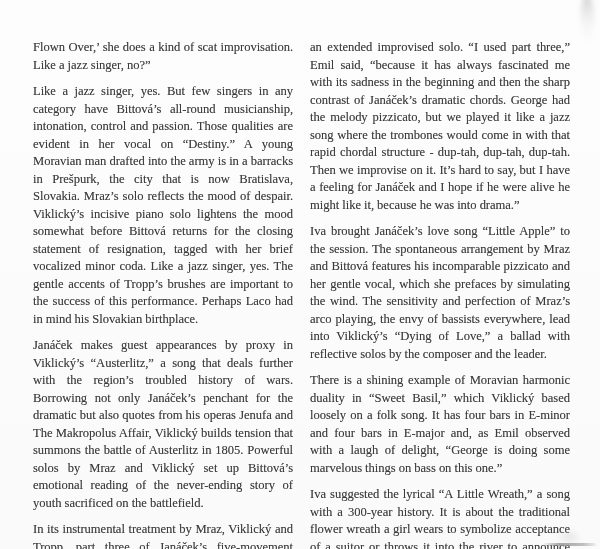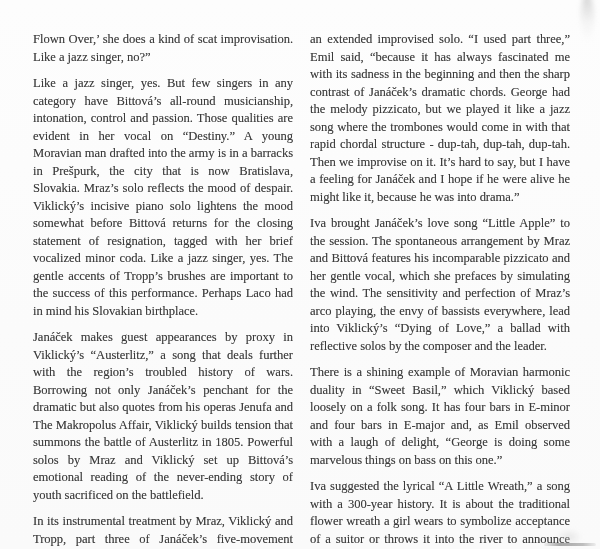--- a/index.html
+++ b/index.html
@@ -27,21 +27,21 @@
   .column {
     width: 260px;
     flex: 0 0 260px;
     text-align: justify;
     font-size: 12.6px;
     line-height: 17.5px;
     letter-spacing: -0.05px;
     text-shadow: 0 0 0.5px rgba(70,70,70,0.45);
   }
   .column p {
-    margin: 0 0 9px 0;
+    margin: 8px 0 9px 0;
   }
   
   .artifact-top-right {
     position: absolute;
     top: -6px;
     right: 6px;
     width: 13px;
     height: 48px;
     background: linear-gradient(180deg, rgba(205,205,205,0.85), rgba(230,230,230,0.35) 60%, rgba(255,255,255,0));
     border-radius: 45% 55% 50% 50%;

